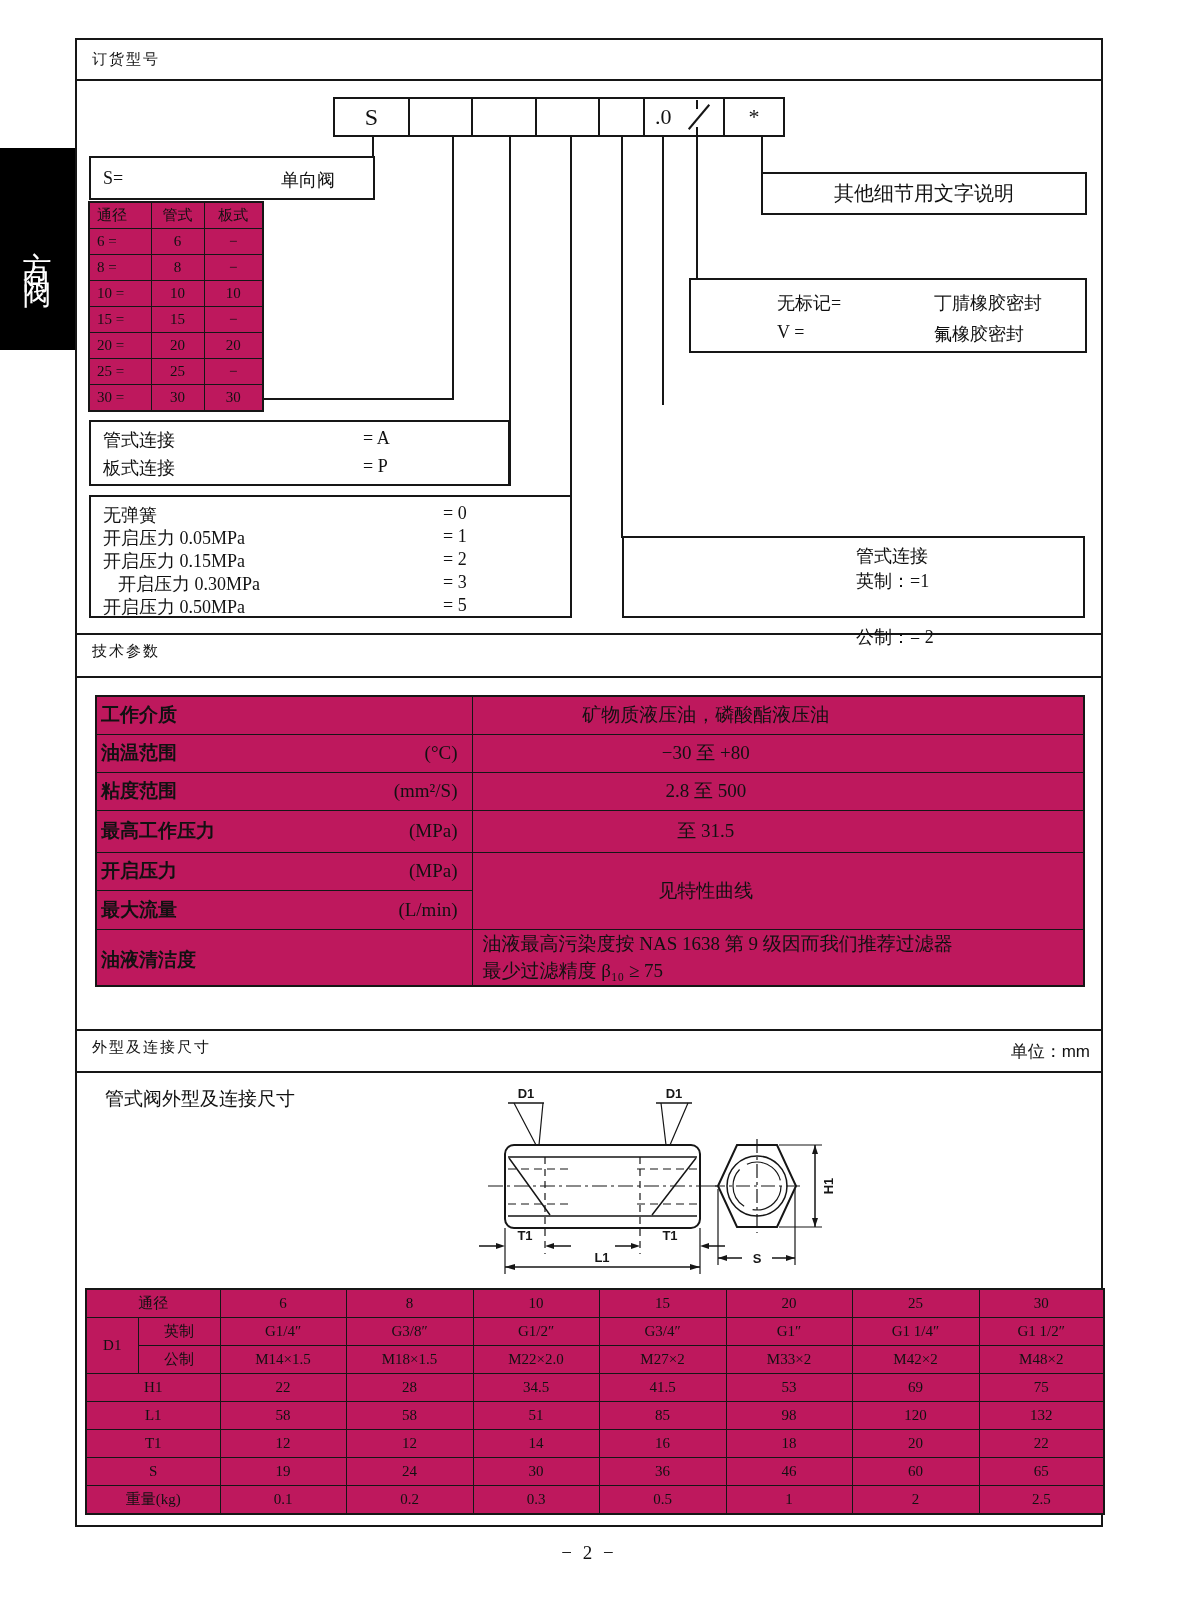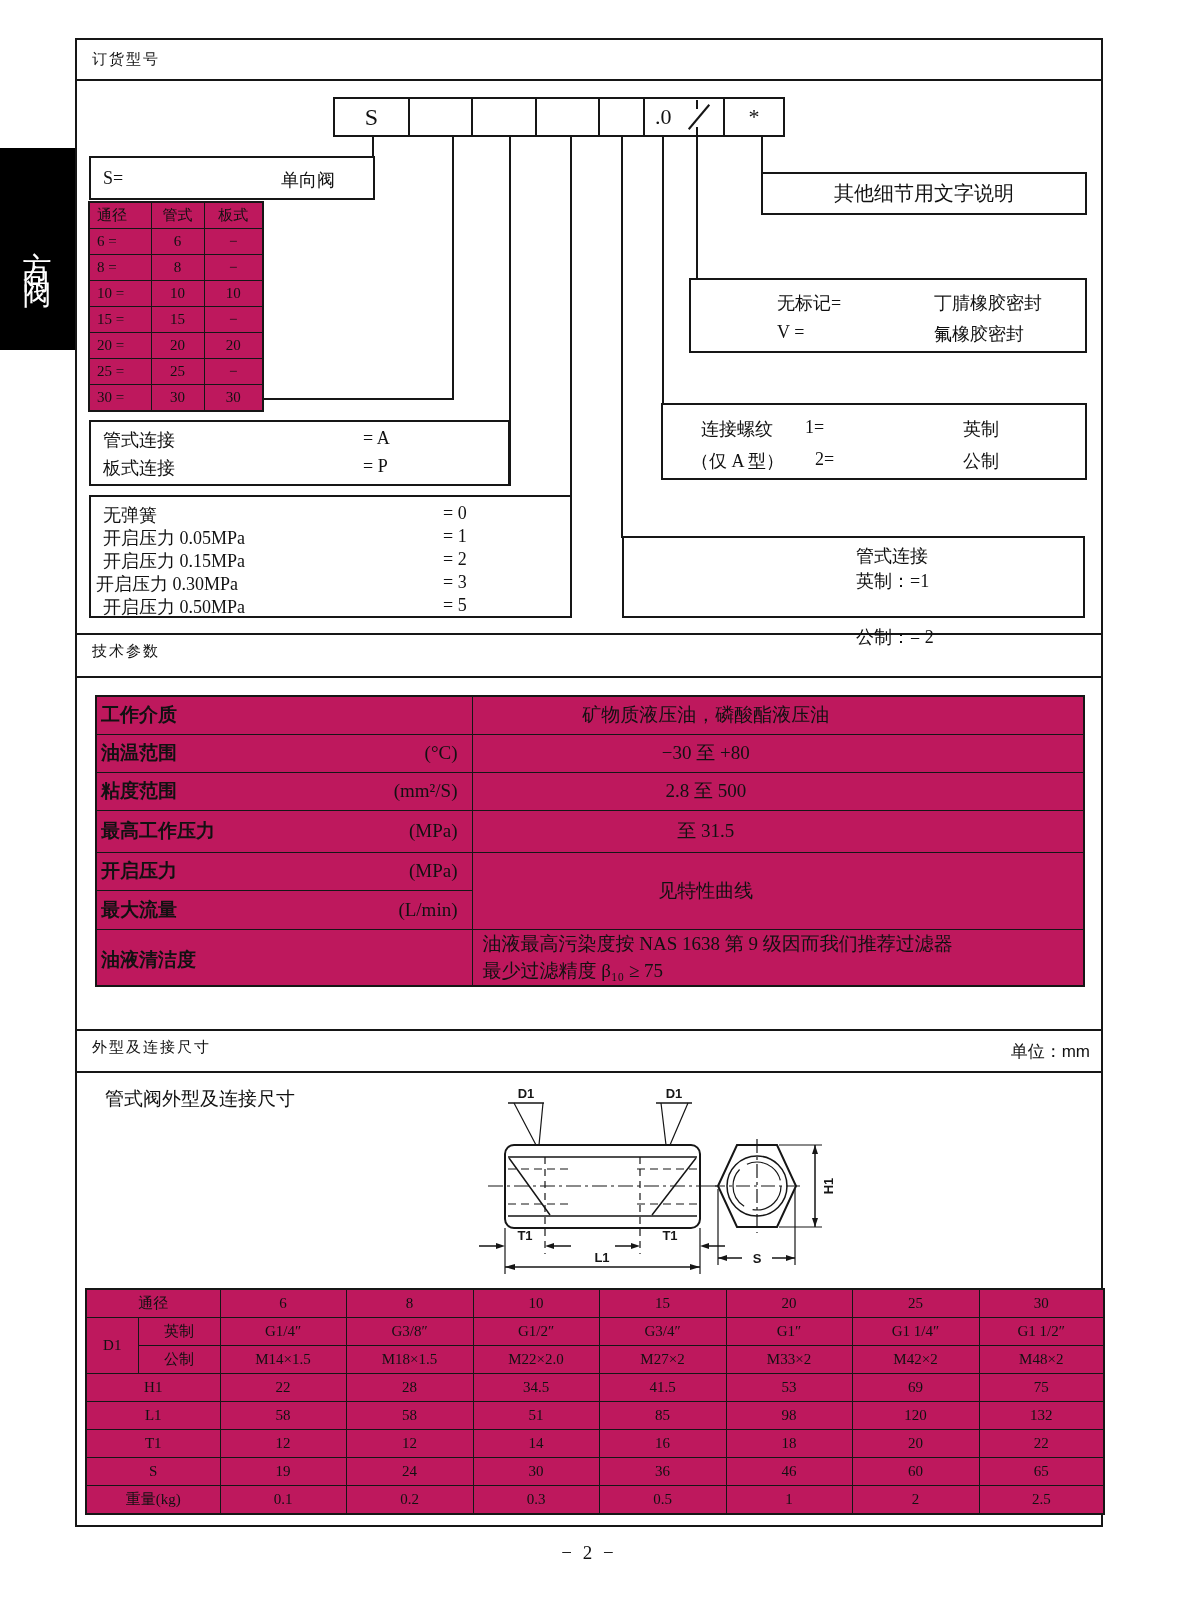--- a/index.html
+++ b/index.html
@@ -143,45 +143,37 @@
     <span class="rowline" style="left:272px;top:34px;">= P</span>
   </div>
 
   <div class="box" style="left:89px;top:495px;width:483px;height:123px;">
     <span class="rowline" style="left:12px;top:6px;">无弹簧</span>
     <span class="rowline" style="left:352px;top:6px;">= 0</span>
     <span class="rowline" style="left:12px;top:29px;">开启压力 0.05MPa</span>
     <span class="rowline" style="left:352px;top:29px;">= 1</span>
     <span class="rowline" style="left:12px;top:52px;">开启压力 0.15MPa</span>
     <span class="rowline" style="left:352px;top:52px;">= 2</span>
-    <span class="rowline" style="left:5px;top:75px;">开启压力 0.30MPa</span>
+    <span class="rowline" style="left:27px;top:75px;">开启压力 0.30MPa</span>
     <span class="rowline" style="left:352px;top:75px;">= 3</span>
     <span class="rowline" style="left:12px;top:98px;">开启压力 0.50MPa</span>
     <span class="rowline" style="left:352px;top:98px;">= 5</span>
   </div>
 
   <div class="box" style="left:761px;top:172px;width:326px;height:43px;display:flex;align-items:center;justify-content:center;">
     <span class="cjk">其他细节用文字说明</span>
   </div>
 
   <div class="box" style="left:689px;top:278px;width:398px;height:75px;">
     <span class="rowline" style="left:86px;top:11px;">无标记=</span>
     <span class="rowline" style="left:243px;top:11px;">丁腈橡胶密封</span>
     <span class="rowline" style="left:86px;top:42px;">V =</span>
     <span class="rowline" style="left:243px;top:42px;">氟橡胶密封</span>
   </div>
 
-  <div class="box" style="left:661px;top:403px;width:426px;height:77px;">
-    <span class="rowline" style="left:38px;top:12px;">连接螺纹</span>
-    <span class="rowline" style="left:142px;top:12px;">1=</span>
-    <span class="rowline" style="left:300px;top:12px;">英制</span>
-    <span class="rowline" style="left:28px;top:44px;">（仅 A 型）</span>
-    <span class="rowline" style="left:152px;top:44px;">2=</span>
-    <span class="rowline" style="left:300px;top:44px;">公制</span>
-  </div>
 
   <div class="box" style="left:622px;top:536px;width:463px;height:82px;">
     <span class="rowline" style="left:232px;top:6px;">管式连接</span>
     <span class="rowline" style="left:232px;top:31px;">英制：=1</span>
     <span class="rowline" style="left:232px;top:55px;margin-top:32px;">公制：= 2</span>
   </div>
 
   <div class="abs" style="left:95px;top:695px;">
     <table class="tech">
       <colgroup>

